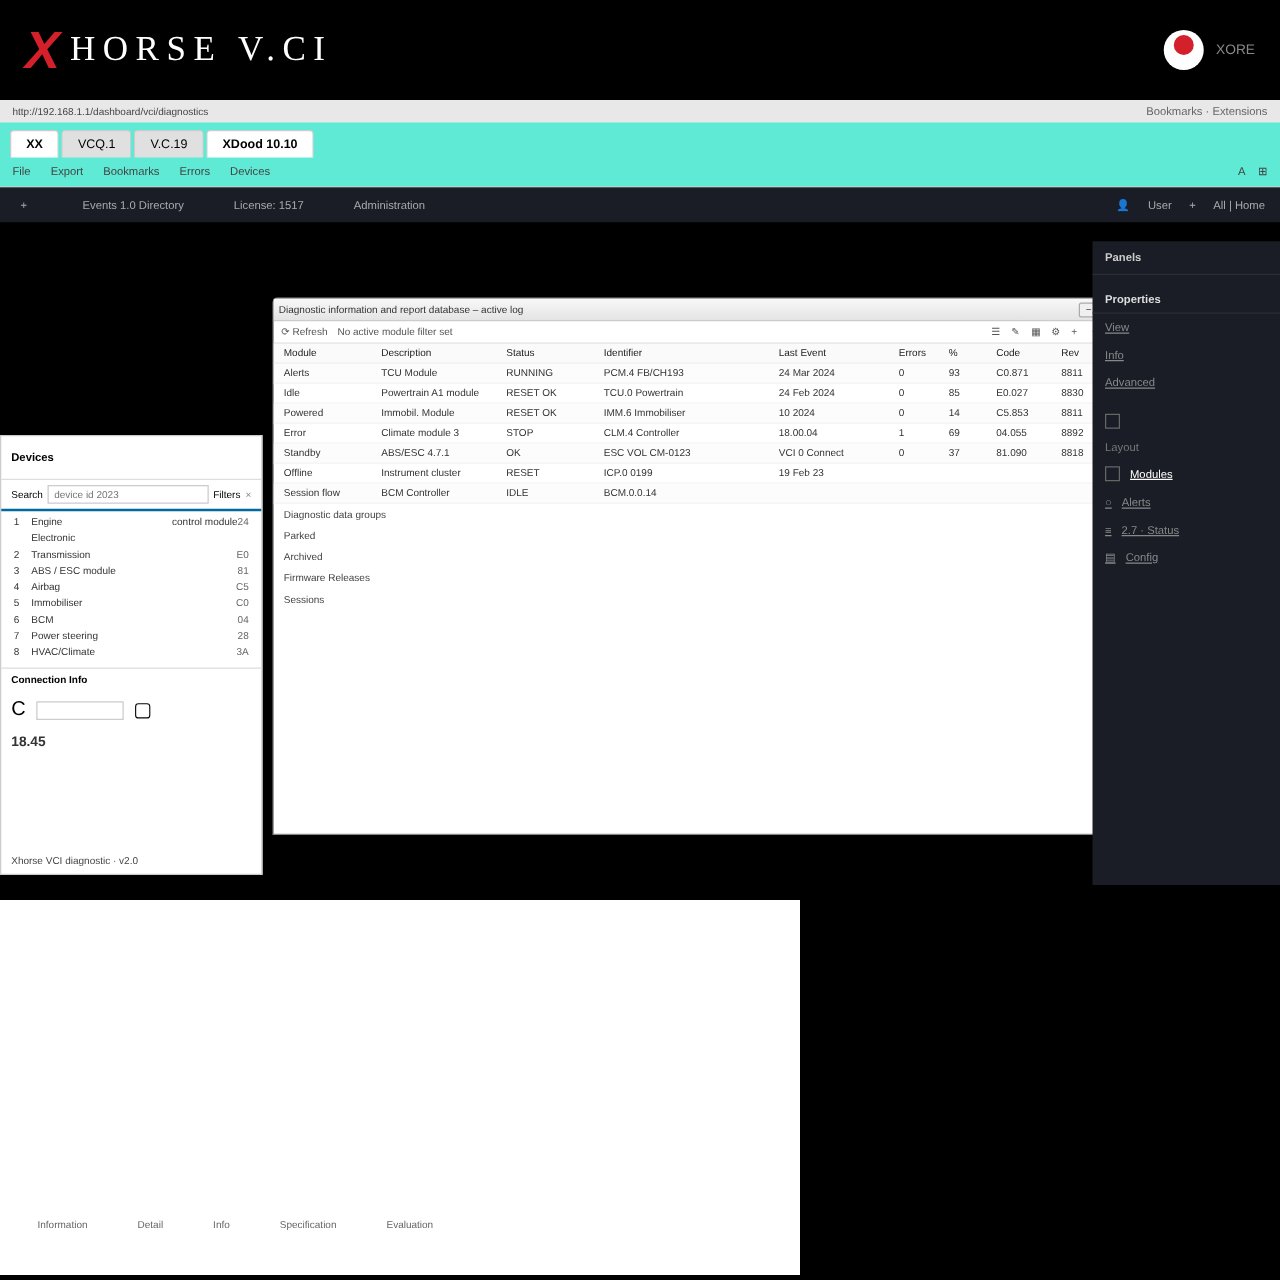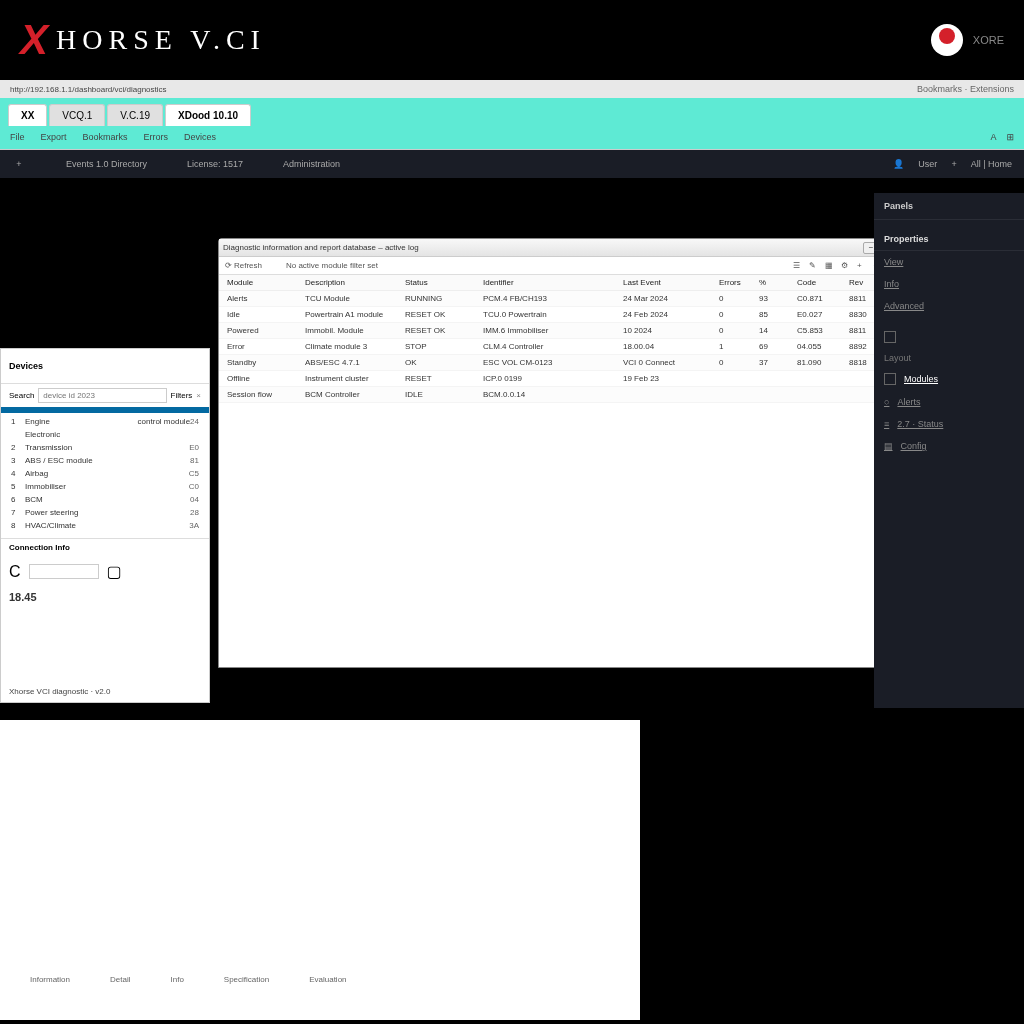--- a/index.html
+++ b/index.html
@@ -33,21 +33,21 @@
 .dt-plus { width: 14px; text-align: center; }
 .dt-right { display: flex; gap: 14px; align-items: center; }
 .dt-user { color: #d4a040; }
 
 
 .workspace { position: relative; height: 530px; background: #000; }
 
 
 .left-panel { position: absolute; left: 0; top: 170px; width: 210px; background: #fff; border: 1px solid #ccc; }
 .lp-header { padding: 12px 8px; font-size: 9px; font-weight: bold; border-bottom: 1px solid #ddd; }
-.lp-search { padding: 4px 8px; border-bottom: 6px solid #0369a1; }
+.lp-search { padding: 4px 8px; border-bottom: 2px solid #0369a1; }
 .lp-search-row { display: flex; align-items: center; gap: 4px; font-size: 8px; }
 .lp-input { flex: 1; border: 1px solid #ccc; padding: 2px 4px; font-size: 8px; }
 .lp-close { color: #888; }
 .lp-list { padding: 2px 0; }
 .lp-item { display: flex; justify-content: space-between; padding: 2px 10px; font-size: 8px; color: #333; }
 .lp-item .n { width: 14px; }
 .lp-item .label { flex: 1; }
 .lp-item .val { color: #666; }
 .lp-section { padding: 4px 8px; font-size: 8px; font-weight: bold; border-top: 1px solid #ddd; margin-top: 4px; }
 .lp-foot { padding: 6px 8px; display: flex; align-items: center; gap: 8px; }
@@ -55,21 +55,21 @@
 .lp-big { padding: 4px 8px; font-size: 11px; font-weight: bold; color: #333; }
 .lp-bottom-note { padding: 80px 8px 6px; font-size: 8px; color: #444; }
 
 
 .data-window { position: absolute; left: 218px; top: 60px; width: 704px; height: 430px; background: #fff; border: 1px solid #888; border-radius: 4px 4px 0 0; box-shadow: 2px 2px 8px rgba(0,0,0,0.3); }
 .dw-title { height: 18px; background: linear-gradient(#f8f8f8, #e4e4e4); border-bottom: 1px solid #ccc; display: flex; align-items: center; justify-content: space-between; padding: 0 4px; font-size: 8px; color: #333; }
 .dw-controls { display: flex; gap: 3px; }
 .dw-btn { width: 16px; height: 12px; border: 1px solid #aaa; border-radius: 2px; font-size: 8px; text-align: center; line-height: 10px; background: #f0f0f0; }
 .dw-btn.close { background: #e08080; color: #fff; }
 .dw-toolbar { height: 18px; display: flex; align-items: center; justify-content: space-between; padding: 0 6px; font-size: 8px; color: #555; border-bottom: 1px solid #ddd; }
-.dw-tb-left { display: flex; gap: 24px; align-items: flex-start; }
+.dw-tb-left { display: flex; gap: 8px; align-items: flex-start; }
 .dw-tb-right { display: flex; gap: 6px; align-items: center; }
 .dw-icon { width: 10px; height: 10px; display: inline-block; }
 .dw-table { width: 100%; }
 .dw-head { display: flex; padding: 3px 8px; font-size: 8px; color: #222; border-bottom: 1px solid #eee; background: #fafafa; }
 .dw-row { display: flex; padding: 3px 8px; font-size: 8px; color: #333; border-bottom: 1px solid #f4f4f4; }
 .dw-row:nth-child(odd) { background: #fcfcfc; }
 .c1 { width: 78px; }
 .c2 { width: 100px; }
 .c3 { width: 78px; }
 .c4 { width: 140px; }
@@ -337,20 +337,27 @@
             <span class="c3">IDLE</span>
             <span class="c4">BCM.0.0.14</span>
             <span class="c5"></span>
             <span class="c6"></span>
             <span class="c7"></span>
             <span class="c8"></span>
             <span class="c9"></span>
             <span class="c10"></span>
           </div>
         </div>
+      <div id="dw-groups">
+          <div class="dw-group">Diagnostic data groups</div>
+          <div class="dw-group">Parked</div>
+          <div class="dw-group">Archived</div>
+          <div class="dw-group">Firmware Releases</div>
+          <div class="dw-group">Sessions</div>
+        </div>
     </div>
   </div>
 
   <div class="right-panel">
     <div class="rp-header">Panels</div>
     <div class="rp-divider"></div>
     <div class="rp-sub">Properties</div>
     <div class="rp-item">View</div>
     <div class="rp-item">Info</div>
     <div class="rp-item">Advanced</div>

